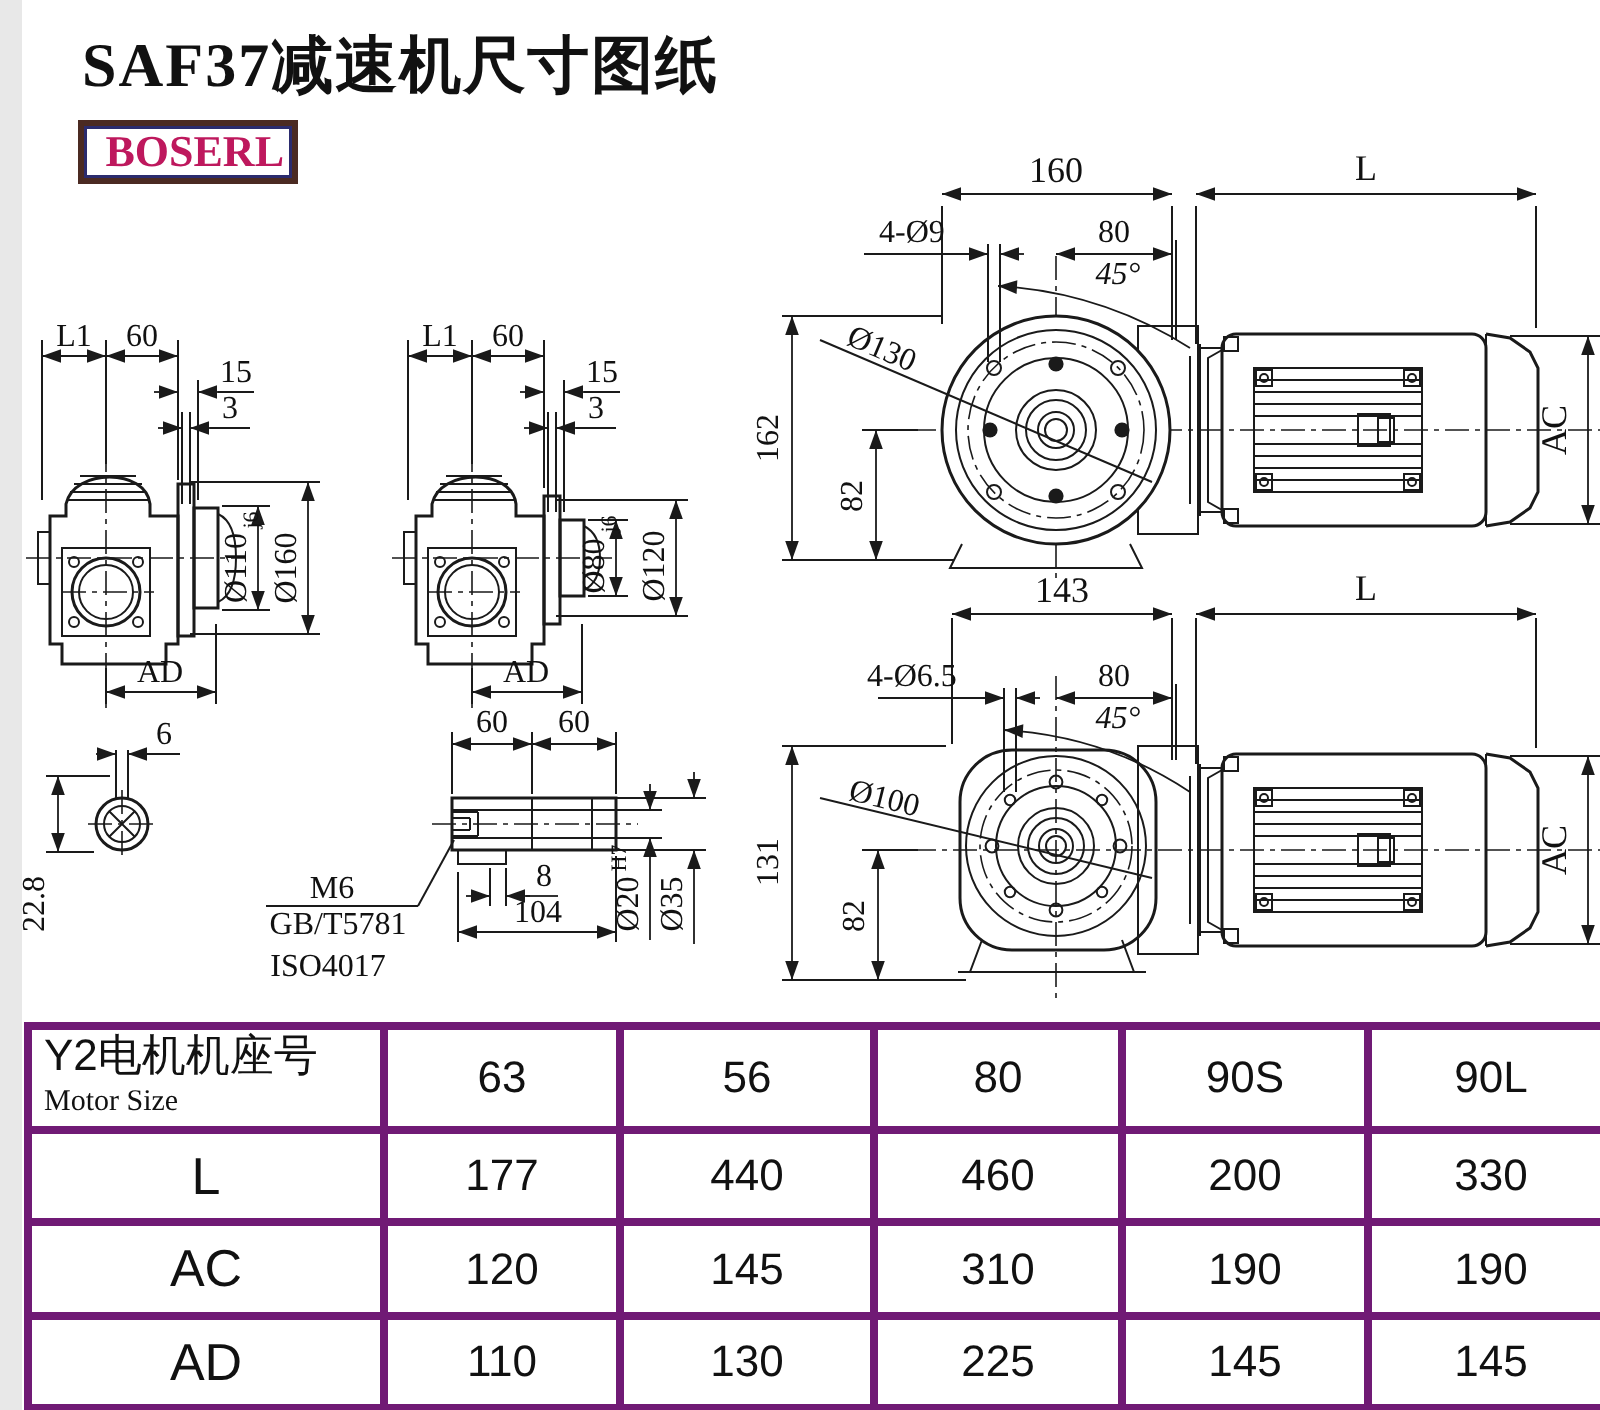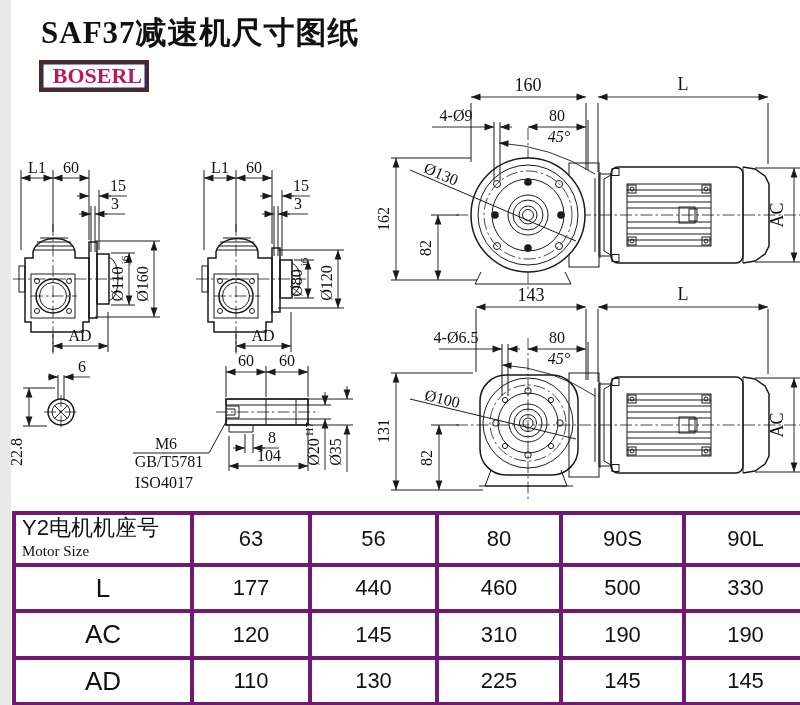--- a/index.html
+++ b/index.html
@@ -313,21 +313,21 @@
       <td class="num">56</td>
       <td class="num">80</td>
       <td class="num">90S</td>
       <td class="num">90L</td>
     </tr>
     <tr style="height:46px">
       <td class="rlab">L</td>
       <td class="num">177</td>
       <td class="num">440</td>
       <td class="num">460</td>
-      <td class="num">500</td>
+      <td class="num">200</td>
       <td class="num">330</td>
     </tr>
     <tr style="height:47px">
       <td class="rlab">AC</td>
       <td class="num">120</td>
       <td class="num">145</td>
       <td class="num">310</td>
       <td class="num">190</td>
       <td class="num">190</td>
     </tr>

